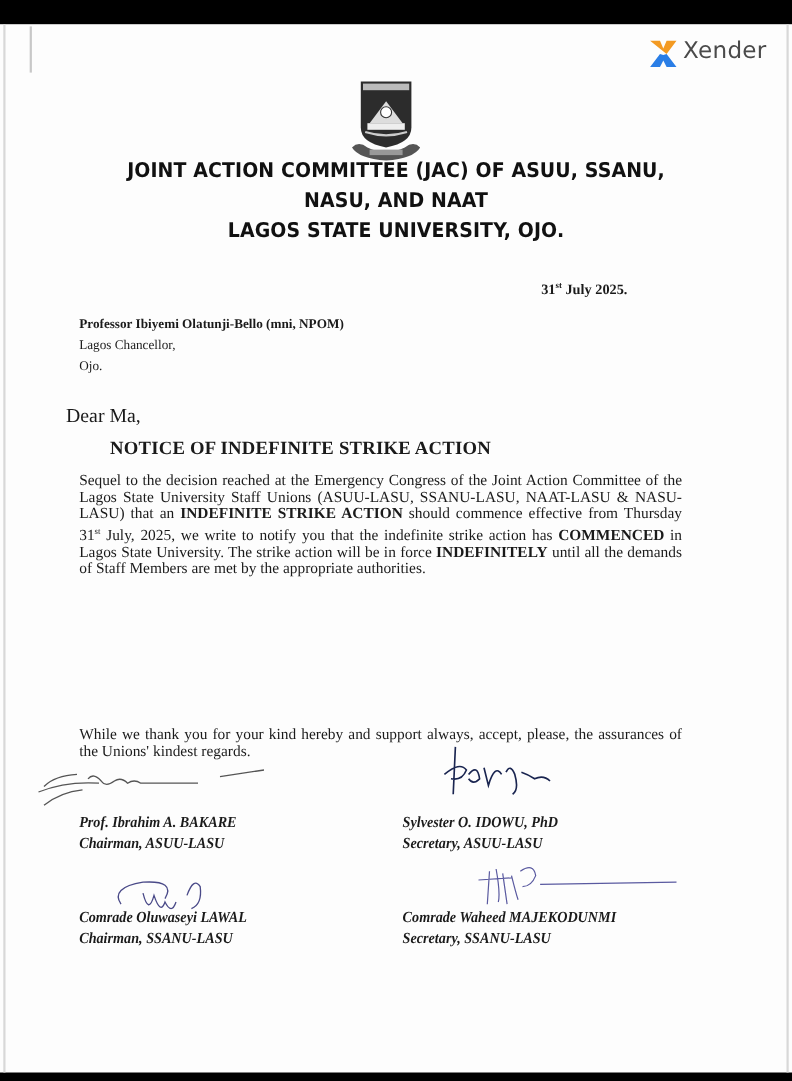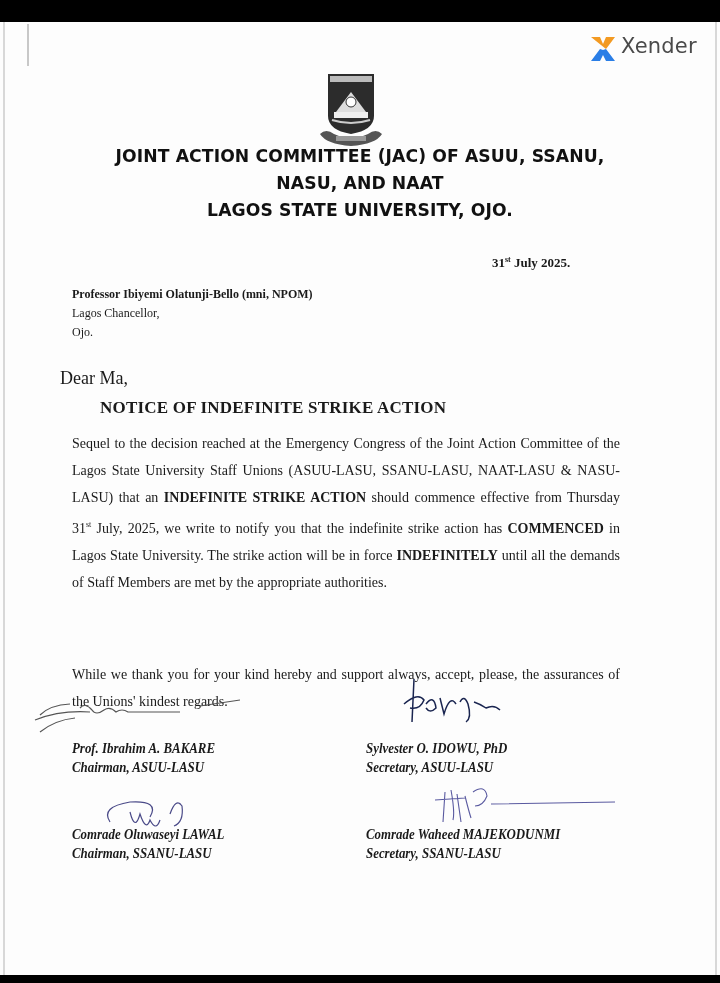--- a/index.html
+++ b/index.html
@@ -14,21 +14,21 @@
   .title { position: absolute; left: 0; width: 720px; text-align: center; font-family: "DejaVu Sans", sans-serif; font-weight: bold; font-size: 18.5px; color: #111; transform: scaleX(0.93); letter-spacing: 0.1px; }
   .t1 { top: 123px; }
   .t2 { top: 150px; }
   .t3 { top: 177px; }
   .date { position: absolute; left: 492px; top: 233px; font-weight: bold; font-size: 13px; text-align: center; }
   .date sup { font-size: 8px; }
   .addr { position: absolute; left: 72px; top: 263px; font-size: 12px; line-height: 19px; }
   .addr .b { font-weight: bold; }
   .salute { position: absolute; left: 60px; top: 346px; font-size: 18px; }
   .notice { position: absolute; left: 72px; top: 376px; font-weight: bold; font-size: 17px; letter-spacing: 0.2px; margin-left: 28px; }
-  .para { position: absolute; left: 72px; width: 548px; font-size: 14px; line-height: 27px; text-align: justify; }
+  .para { position: absolute; left: 72px; width: 548px; font-size: 14px; line-height: 15px; text-align: justify; }
   .p1 { top: 408px; }
   .p2 { top: 570px; }
   .p3 { top: 639px; }
   .para b { font-weight: bold; }
   .para sup { font-size: 8px; }
   .sig { position: absolute; font-style: italic; font-weight: bold; font-size: 14px; line-height: 19px; transform: scaleX(0.92); transform-origin: left; }
   .s1 { left: 72px; top: 717px; }
   .s2 { left: 366px; top: 717px; }
   .s3 { left: 72px; top: 803px; }
   .s4 { left: 366px; top: 803px; }

